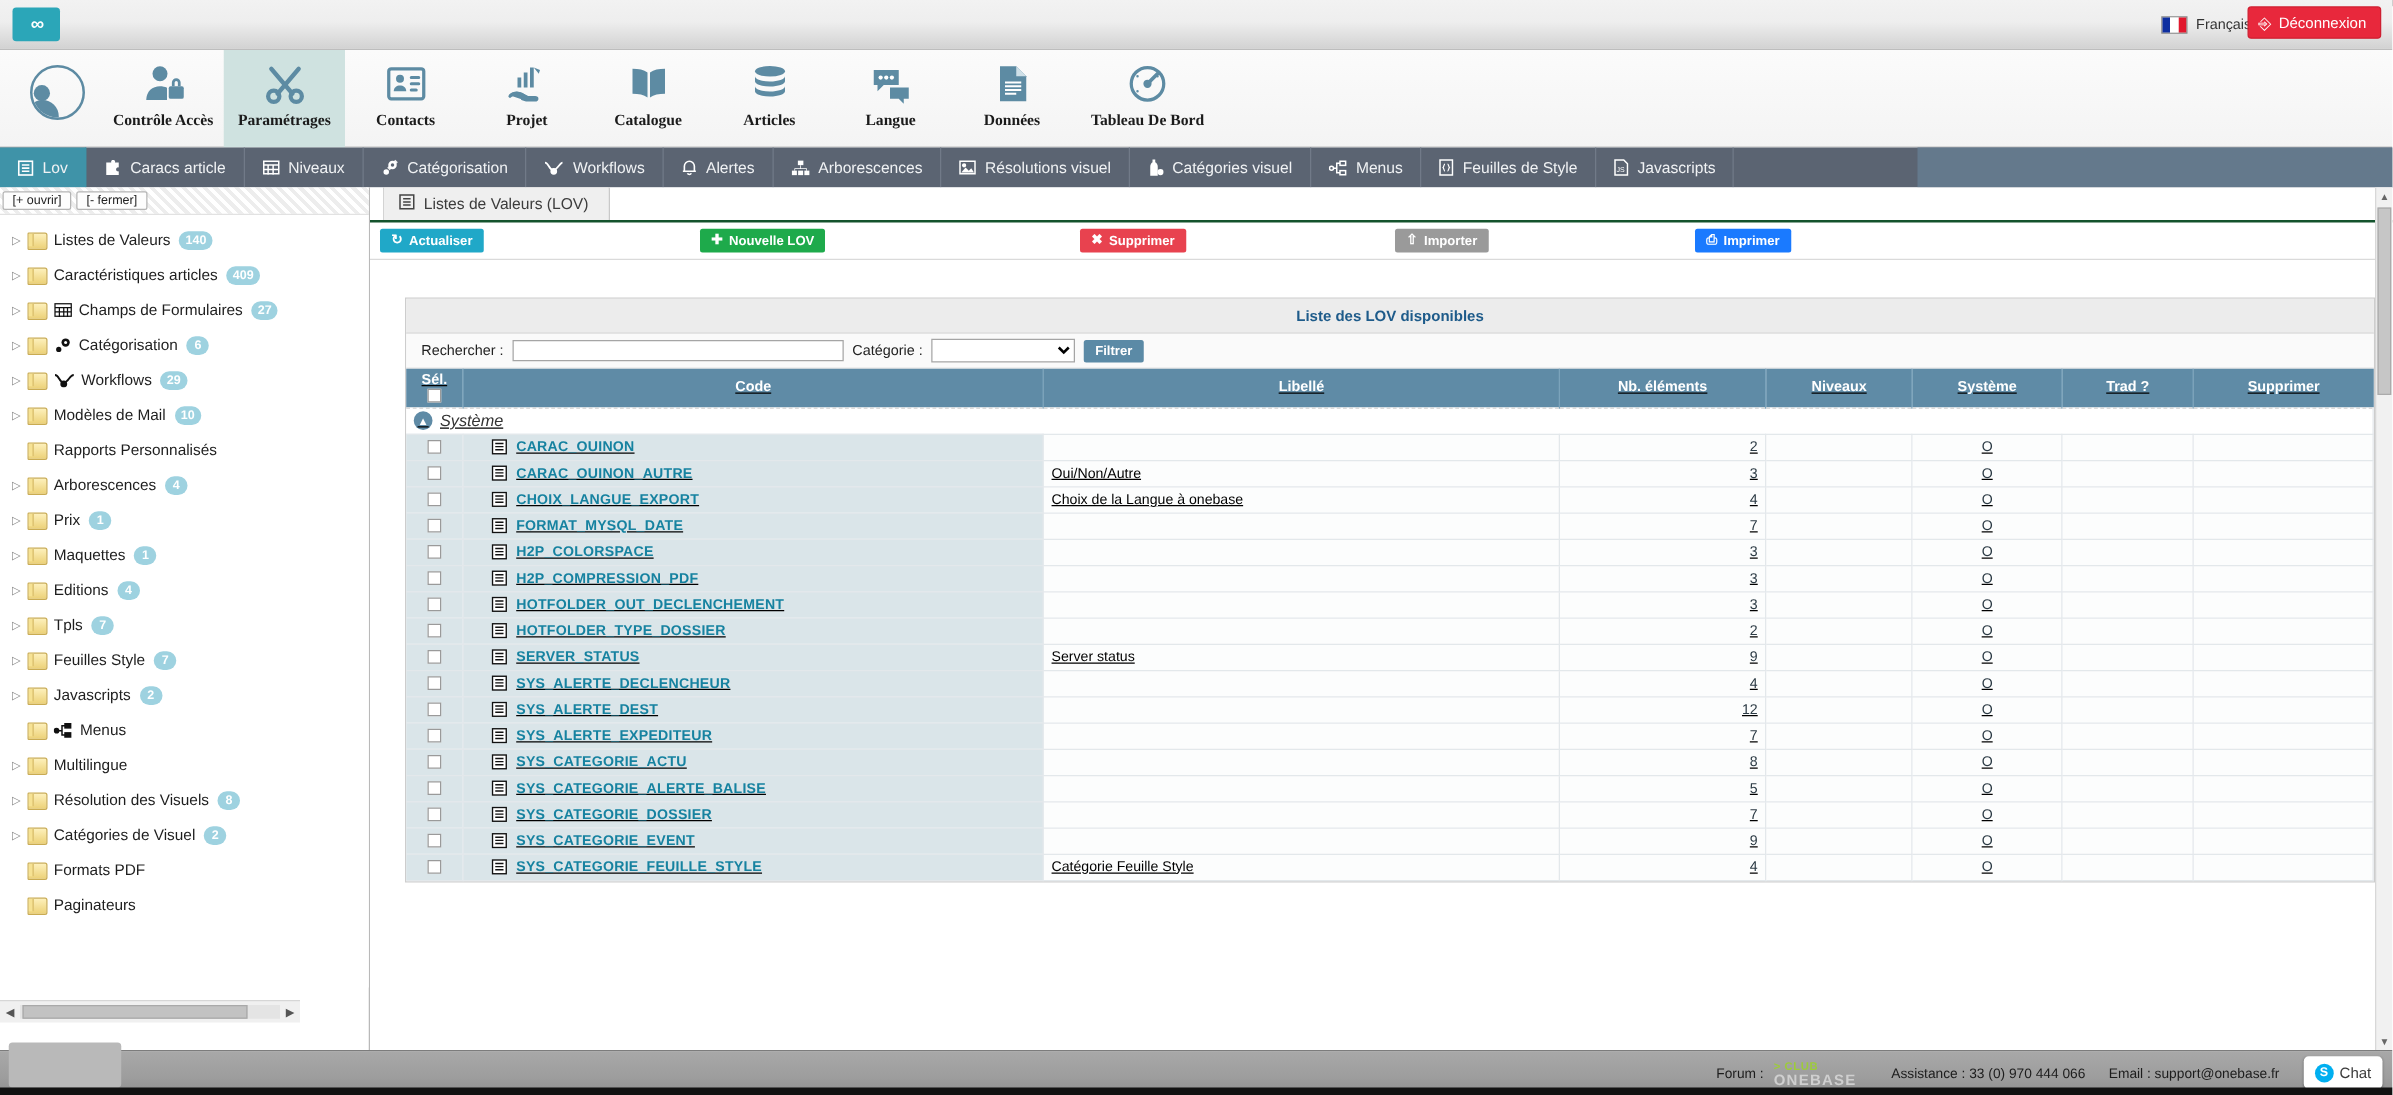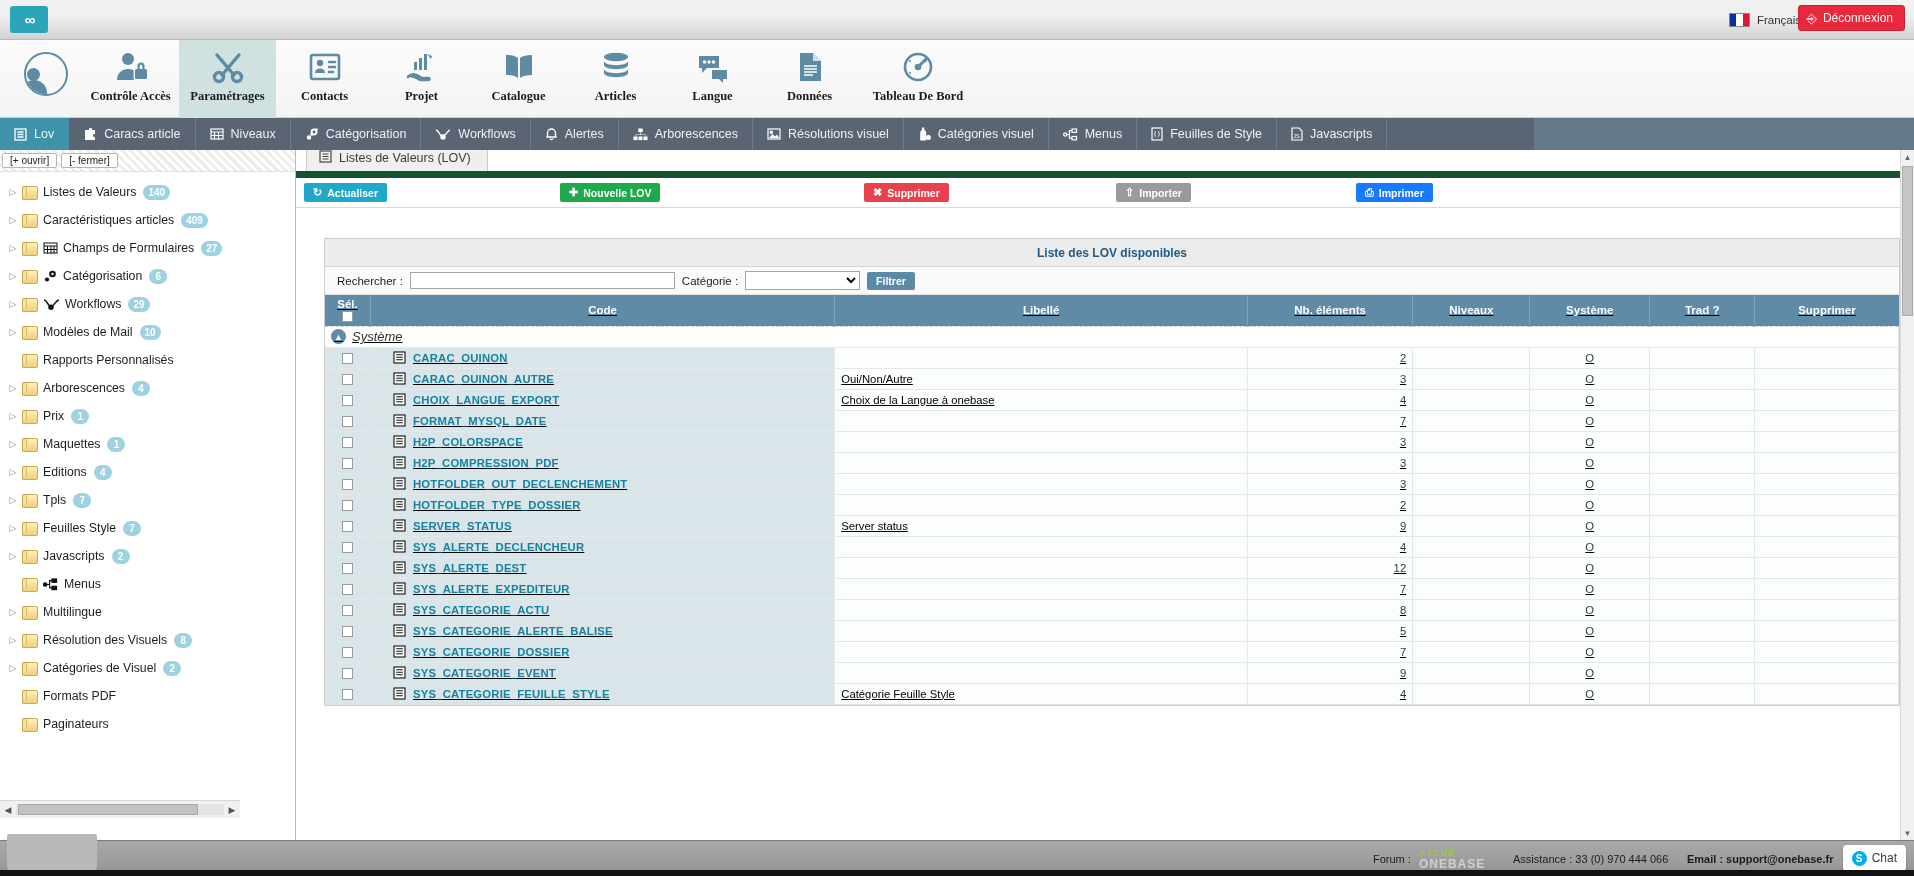--- a/index.html
+++ b/index.html
@@ -130,21 +130,21 @@
   }
   .hs-arrow { width: 16px; text-align: center; font-size: 9px; color: #555; cursor: pointer; }
   .hs-track { flex: 1 1 auto; height: 11px; background: #e4e4e4; position: relative; }
   .hs-thumb { position: absolute; left: 2px; top: 0; width: 180px; height: 11px; background: #c2c2c2; border: 1px solid #a9a9a9; cursor: pointer;}
 
   
   .content {
     position: absolute; left: 296px; top: 150px; width: 1618px; height: 690px;
     background: #ffffff; overflow: hidden;
   }
-  .content-tabrow { height: 28px; border-bottom: 7px solid #14532d; background: #fff; display: flex; align-items: flex-end;}
+  .content-tabrow { height: 28px; border-bottom: 2px solid #14532d; background: #fff; display: flex; align-items: flex-end;}
   .ctab {
     display: flex; align-items: center; gap: 7px; height: 27px;
     padding: 0 16px 0 12px; background: #efefef;
     border: 1px solid #c9c9c9; border-bottom: none; border-radius: 2px 2px 0 0;
     font-size: 12.5px; color: #3c3c3c; margin-left: 10px; cursor: pointer;
   }
   .toolbar-row {
     height: 30px; display: flex; align-items: center; position: relative;
     border-bottom: 1px solid #dadada; padding: 0 8px;
   }
@@ -244,21 +244,21 @@
   .sb-logo-plate {
     position: absolute; left: 7px; top: -7px; width: 90px; height: 36px;
     background: #b9b9b9; border-radius: 3px;
   }
   .sb-version { left: 110px; margin-top: 32px; }
   .sb-forum { left: 1373px; gap: 8px; }
   .club-logo { display: flex; flex-direction: column; line-height: 1; justify-content: flex-end; }
   .club-top { font-size: 9px; font-weight: bold; color: #9dcc3a; letter-spacing: .5px; }
   .club-bot { font-size: 12px; font-weight: bold; color: #cfcfcf; letter-spacing: 1px; }
   .sb-assist { left: 1513px; }
-  .sb-email  { left: 1687px; font-weight: bold; }
+  .sb-email  { left: 1687px; }
   .chat-btn {
     position: absolute; right: 8px; top: 4px; height: 26px;
     background: #ffffff; border-radius: 4px; display: flex; align-items: center;
     gap: 5px; padding: 0 9px; cursor: pointer; box-shadow: 0 1px 2px rgba(0,0,0,.25);
   }
   .skype-dot {
     width: 15px; height: 15px; border-radius: 50%; background: #00aff0;
     color: #fff; font-size: 10px; font-weight: bold; display: flex;
     align-items: center; justify-content: center;
   }

